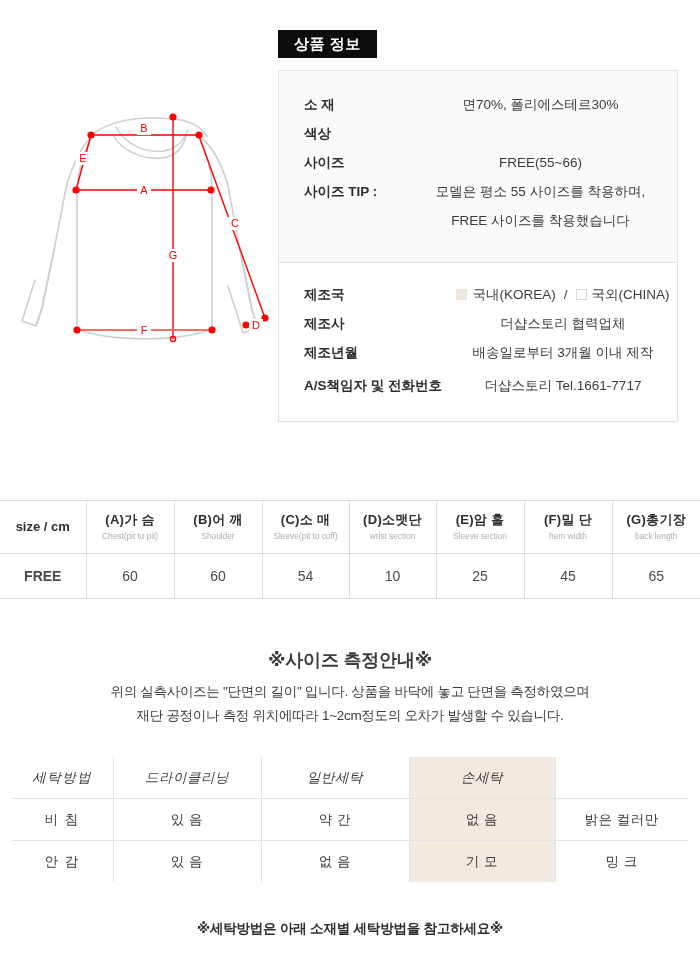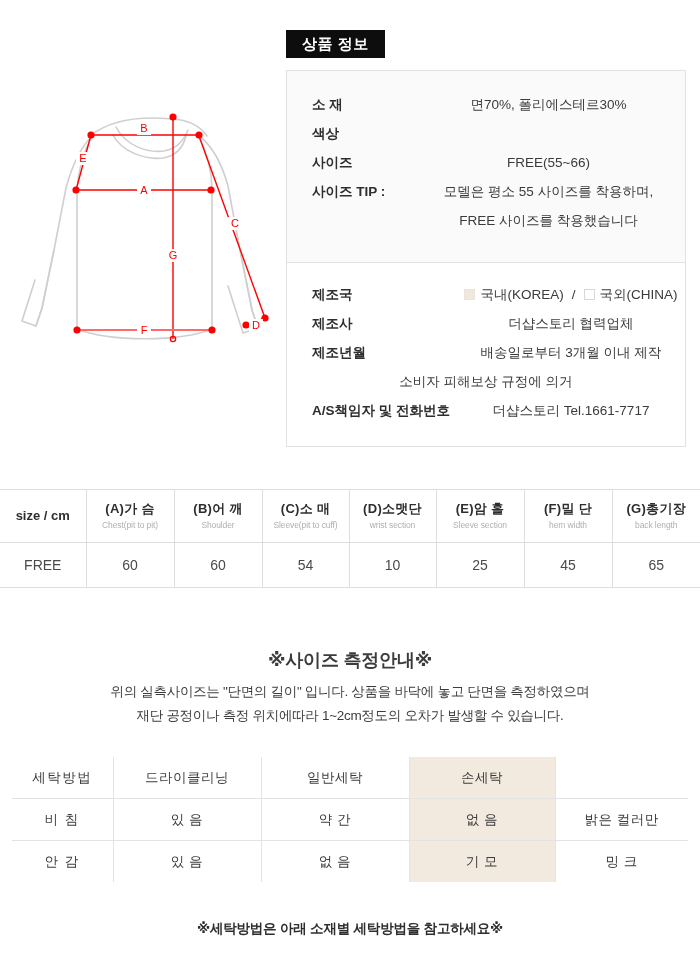--- a/index.html
+++ b/index.html
@@ -30,21 +30,21 @@
     left: 0px;
     top: 90px;
     width: 300px;
     height: 300px;
   }
   .garment-wrap svg { display: block; }
 
   
   .info-panel {
     position: absolute;
-    left: 286px;
+    left: 278px;
     top: 30px;
     width: 402px;
   }
   .info-badge {
     display: inline-block;
     background: #0d0d0d;
     color: #ffffff;
     font-size: 15px;
     font-weight: bold;
     letter-spacing: 0.5px;
@@ -99,21 +99,21 @@
     box-sizing: border-box;
   }
   .chk.filled { background: #f0e8de; border-color: #ece2d6; }
   .chk.empty { background: #ffffff; }
   .sep-slash { padding: 0 8px; color: #3b3b3b; }
 
   
   .size-table {
     position: absolute;
     left: 0px;
-    top: 489px;
+    top: 500px;
     width: 700px;
     border-collapse: collapse;
     table-layout: fixed;
   }
   .size-table th, .size-table td {
     border: 1px solid #dedede;
     text-align: center;
     vertical-align: middle;
   }
   .size-table th:first-child, .size-table td:first-child {
@@ -128,21 +128,21 @@
     font-weight: normal;
   }
   .size-table td {
     height: 42px;
     font-size: 14px;
     color: #4a4a4a;
   }
   .st-col-label { font-size: 13px; font-weight: bold; color: #2e2e2e; letter-spacing: 0.3px; }
   .st-col-sub { font-size: 8.5px; color: #b0b0b0; margin-top: 2px; letter-spacing: -0.1px; }
   .st-head-first { font-size: 13px; font-weight: bold; color: #2e2e2e; }
-  .st-row-label { font-size: 13.5px; font-weight: normal; color: #2e2e2e; }
+  .st-row-label { font-size: 13.5px; font-weight: bold; color: #2e2e2e; }
 
   
   .guide {
     position: absolute;
     left: 0;
     top: 648px;
     width: 700px;
     text-align: center;
     color: #3c3c3c;
   }
@@ -171,21 +171,21 @@
     border: 1px solid #e3e3e3;
     height: 39px;
     text-align: center;
     vertical-align: middle;
     font-size: 13.5px;
     color: #3c3c3c;
     letter-spacing: 0.5px;
   }
   .care-table tr td:first-child { border-left: none; }
   .care-table tr td:last-child { border-right: none; }
-  .care-table tr:first-child td { border-top: none; }
+  .care-table tr:first-child td { border-top: none; font-style: italic; }
   .care-table tr:last-child td { border-bottom: none; }
   .care-table td.hl { background: #f2e9df; }
   .care-table td.rowhdr { letter-spacing: 1.5px; }
 
   
   .footer-note {
     position: absolute;
     left: 0;
     top: 920px;
     width: 700px;
@@ -319,21 +319,20 @@
         </div>
         <div class="info-row">
           <div class="info-label wide">제조사</div>
           <div class="info-value">더샵스토리 협력업체</div>
         </div>
         <div class="info-row">
           <div class="info-label wide">제조년월</div>
           <div class="info-value">배송일로부터 3개월 이내 제작</div>
         </div>
         <div class="info-row">
-          <div class="info-value">소비자 피해보상 규정에 의거</div>
         </div>
         <div class="info-row">
           <div class="info-label wide">A/S책임자 및 전화번호</div>
           <div class="info-value">더샵스토리 Tel.1661-7717</div>
         </div>
       </div>
 
     </div>
   </div>
 

